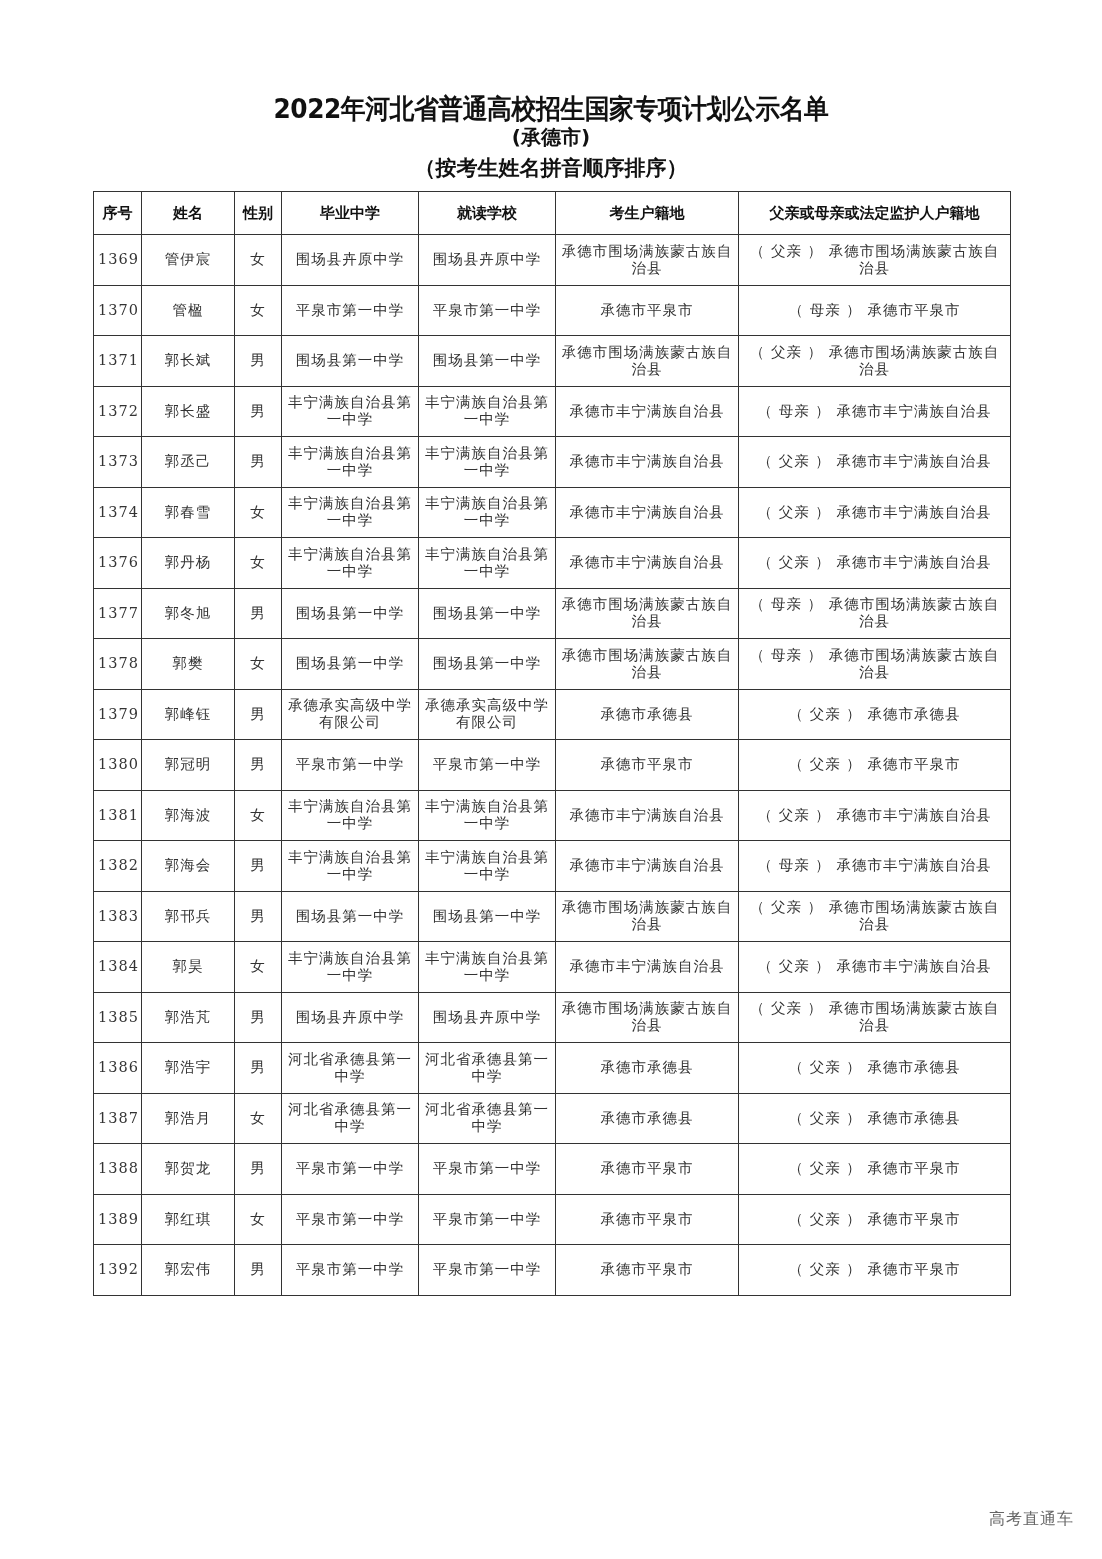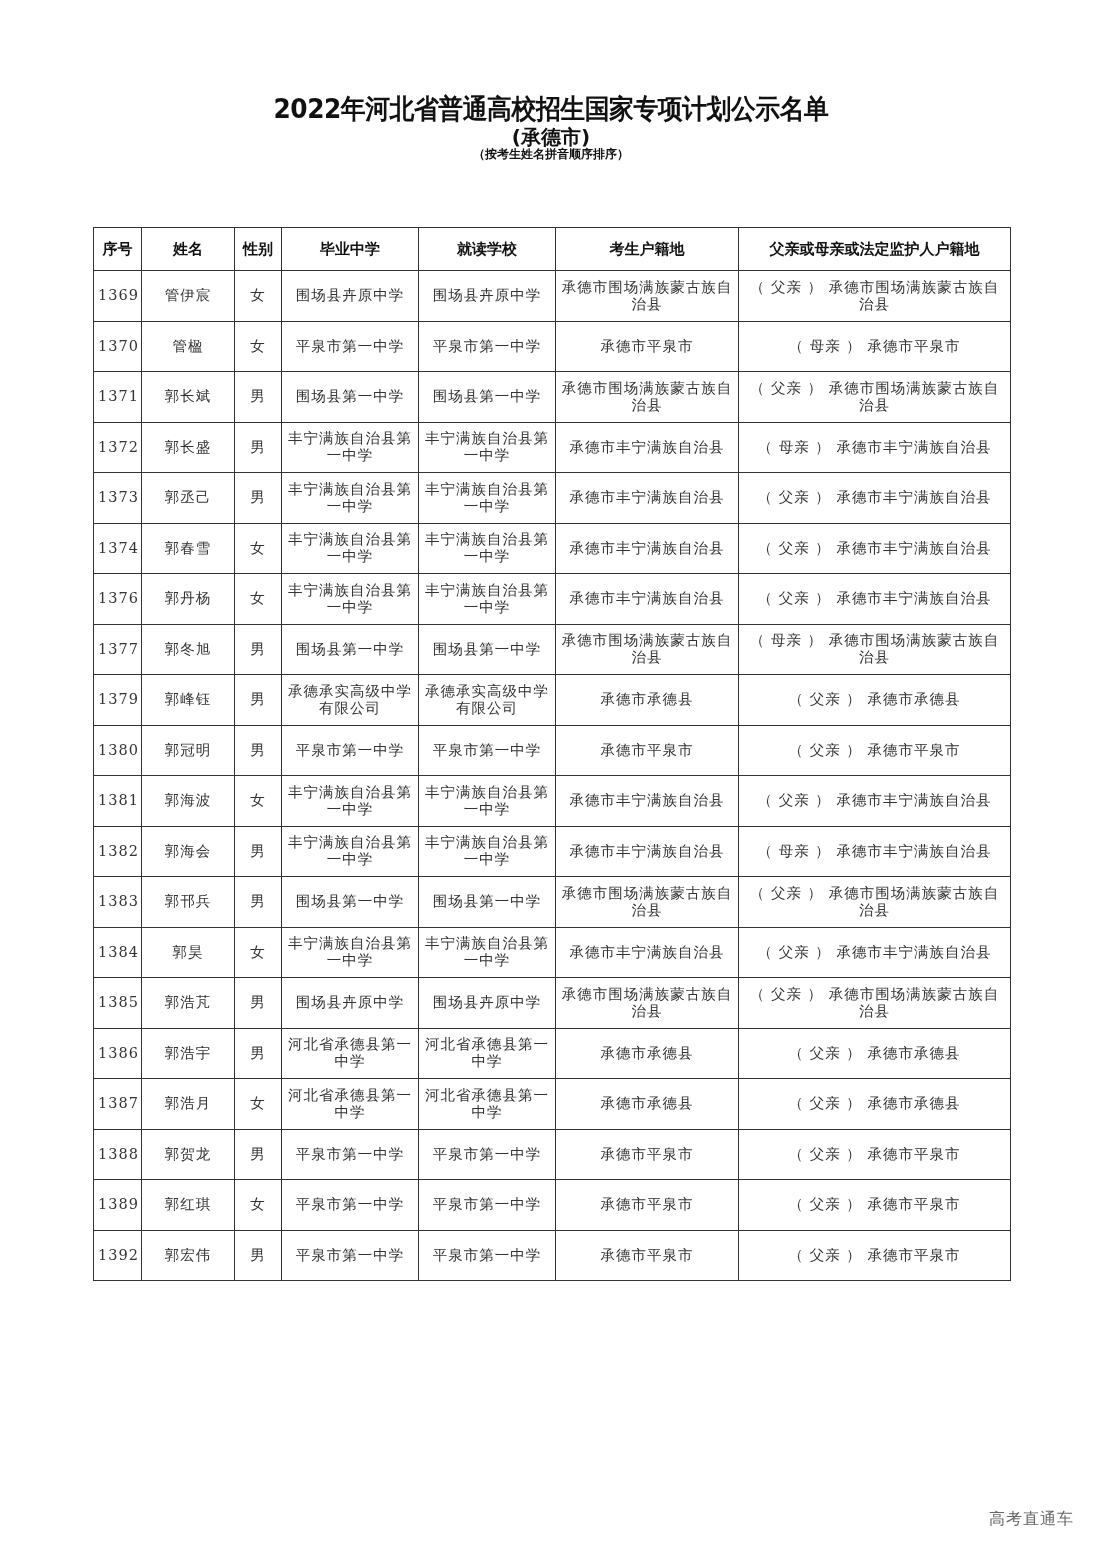--- a/index.html
+++ b/index.html
@@ -8,27 +8,26 @@
       font-family: "DejaVu Serif", "Liberation Serif", serif;
       color: #222;
     }
     .title {
       position: absolute; left: 0; width: 1102px; text-align: center;
       font-family: "DejaVu Sans", "Liberation Sans", sans-serif;
       font-weight: bold; color: #111;
     }
     .title-main { top: 91px; font-size: 27px; letter-spacing: -0.5px; transform: scaleX(0.92); }
     .title-city { top: 124px; font-size: 20px; }
-    .title-sort { top: 146px; font-size: 12px; }
+    .title-sort { top: 154px; font-size: 21px; }
     table.roster {
       position: absolute; left: 93px; top: 191px;
       width: 917px;
       border-collapse: collapse;
       table-layout: fixed;
-      margin-top: 36px;
     }
     table.roster th, table.roster td {
       border: 1.5px solid #333;
       text-align: center; vertical-align: middle;
       padding: 0 4px;
       line-height: 17px;
     }
     table.roster th {
       height: 42px;
       font-family: "DejaVu Sans", "Liberation Sans", sans-serif;
@@ -143,20 +142,29 @@
       <tr>
         <td class="c-no">1377</td>
         <td class="c-name">郭冬旭</td>
         <td class="c-gen">男</td>
         <td class="c-school">围场县第一中学</td>
         <td class="c-school">围场县第一中学</td>
         <td class="c-hukou">承德市围场满族蒙古族自治县</td>
         <td class="c-guardian rel">（ 母亲 ） 承德市围场满族蒙古族自治县</td>
       </tr>
       <tr>
+        <td class="c-no">1378</td>
+        <td class="c-name">郭樊</td>
+        <td class="c-gen">女</td>
+        <td class="c-school">围场县第一中学</td>
+        <td class="c-school">围场县第一中学</td>
+        <td class="c-hukou">承德市围场满族蒙古族自治县</td>
+        <td class="c-guardian rel">（ 母亲 ） 承德市围场满族蒙古族自治县</td>
+      </tr>
+      <tr>
         <td class="c-no">1379</td>
         <td class="c-name">郭峰钰</td>
         <td class="c-gen">男</td>
         <td class="c-school">承德承实高级中学有限公司</td>
         <td class="c-school">承德承实高级中学有限公司</td>
         <td class="c-hukou">承德市承德县</td>
         <td class="c-guardian rel">（ 父亲 ） 承德市承德县</td>
       </tr>
       <tr>
         <td class="c-no">1380</td>

